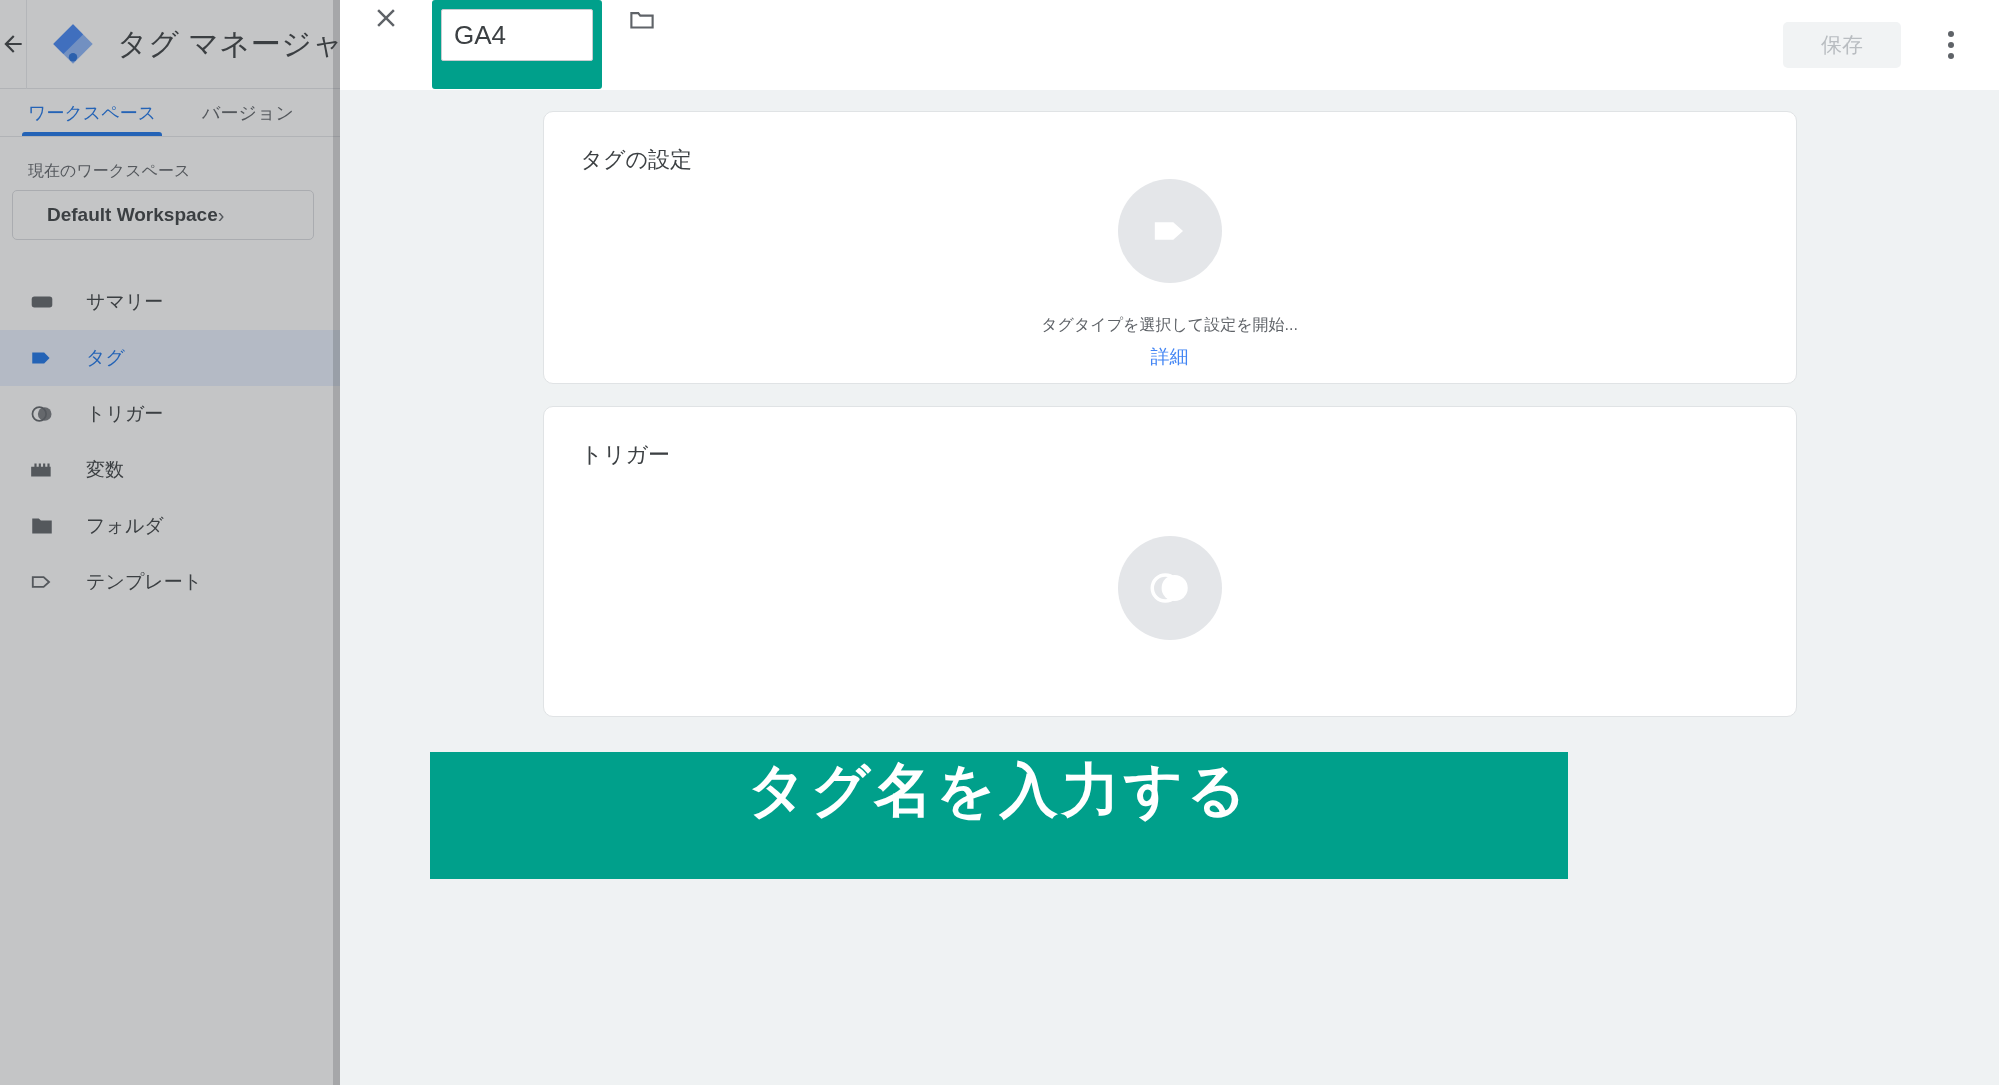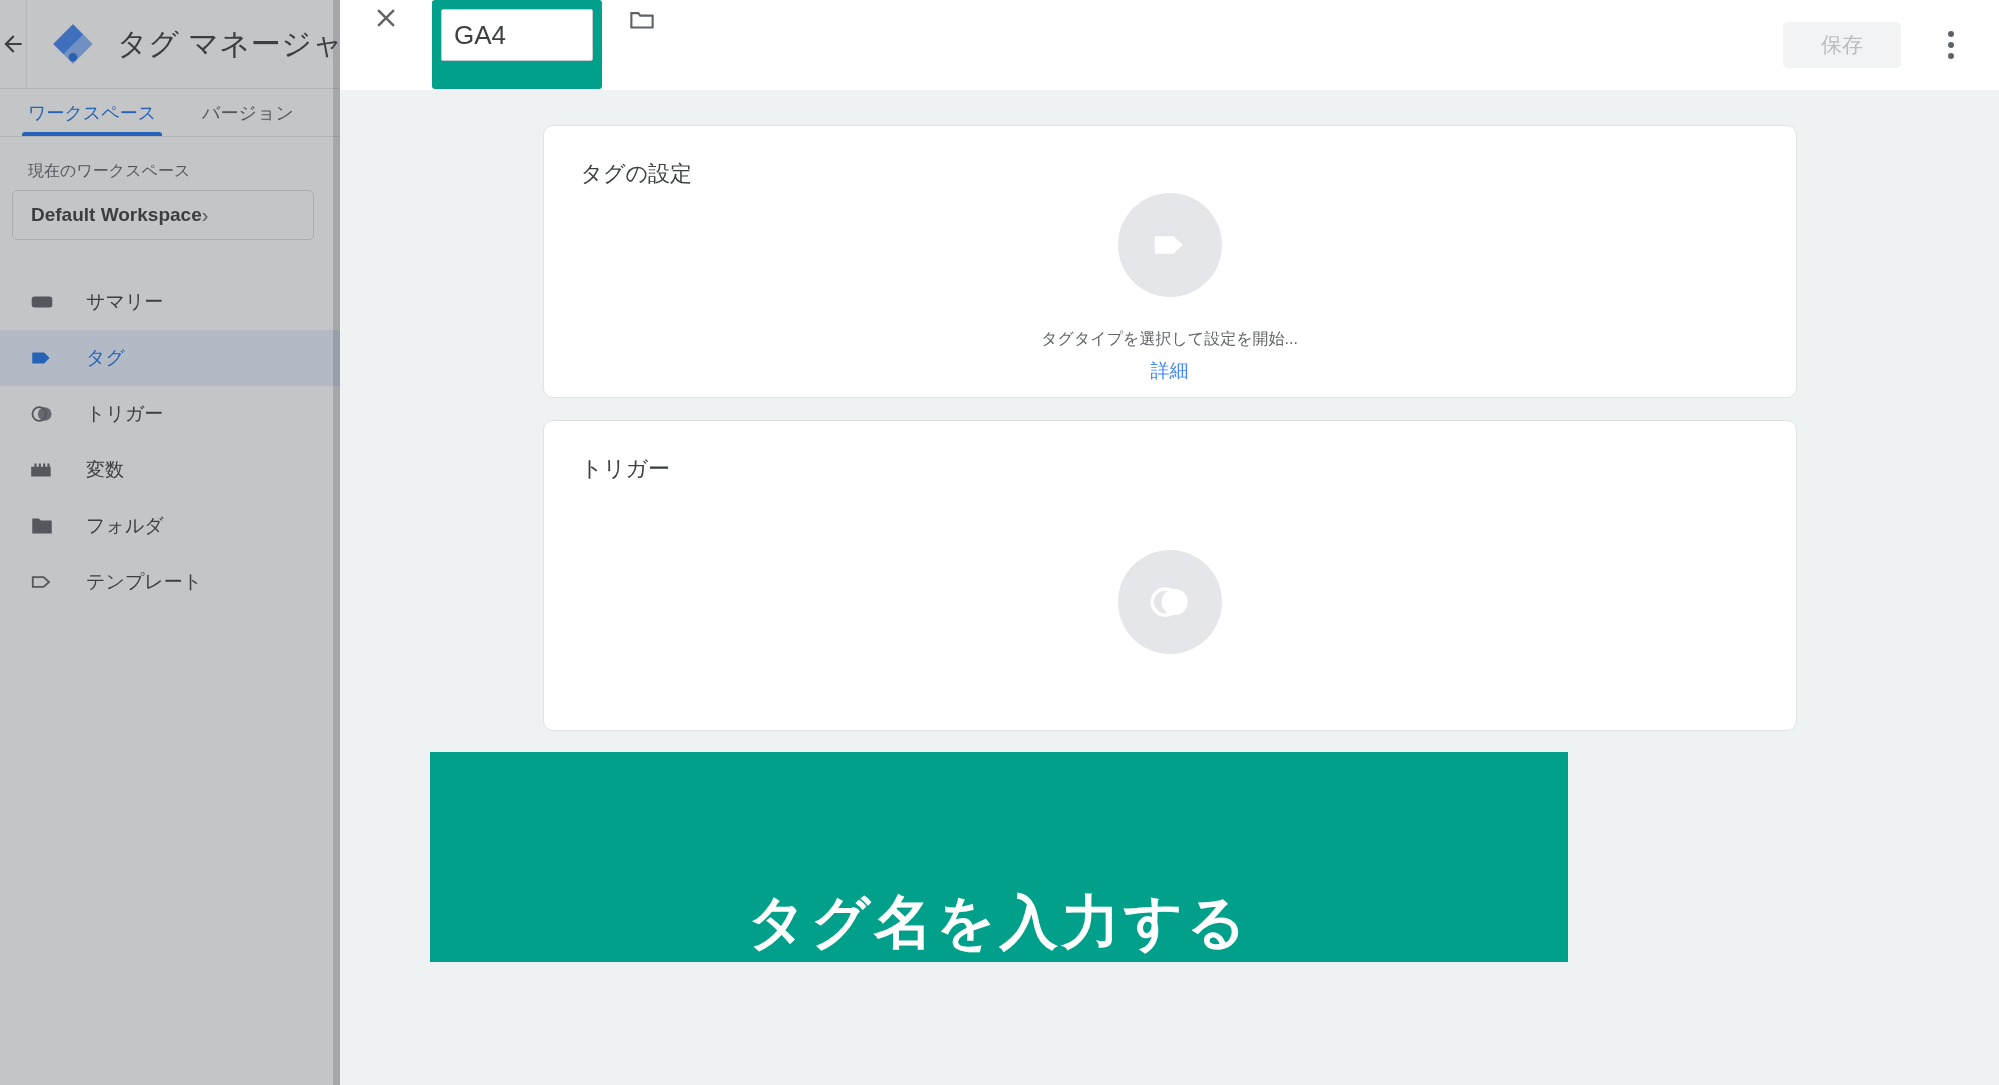--- a/index.html
+++ b/index.html
@@ -73,21 +73,21 @@
   .ws-label {
     font-size: 16px; color: #5f6368;
     margin: 6px 0 8px 28px;
   }
   .ws-card {
     margin: 0 26px 0 12px;
     height: 50px;
     border: 1px solid #dadce0;
     border-radius: 5px;
     display: flex; align-items: center; 
-    padding: 0 16px 0 18px;
+    padding: 0 16px 0 34px;
     background: #fff;
     cursor: pointer;
   }
   .ws-name { font-size: 19px; color: #3c4043; font-weight: bold; }
   .ws-chev { color: #5f6368; font-size: 20px; }
 
   .nav { margin-top: 34px; }
   .nav-item {
     height: 56px; display: flex; align-items: center;
     padding-left: 27px; cursor: pointer;
@@ -171,21 +171,21 @@
     width: 52px; height: 52px; margin-left: 24px;
     display: flex; flex-direction: column; align-items: center; justify-content: center;
     gap: 5px; cursor: pointer;
   }
   .kebab i { width: 6px; height: 6px; border-radius: 50%; background: #5f6368; display: block; }
 
   .modal-body {
     position: relative;
     height: calc(1085px - 90px);
     background: #eff2f3;
-    padding: 35px 0 0 0;
+    padding: 21px 0 0 0;
     overflow: hidden;
   }
   .card {
     position: relative;
     margin: 0 auto;
     width: 1254px;
     background: #fff;
     border: 1px solid #e0e3e5;
     border-radius: 10px;
   }
@@ -212,23 +212,23 @@
   .ph-link {
     margin-top: 8px; font-size: 19px; color: #4285f4;
     text-decoration: none; cursor: pointer;
   }
   .card.trigger .card-inner { height: 246px; }
 
   
   .banner {
     position: absolute;
     left: 430px; top: 752px;
-    width: 1138px; height: 210px;
+    width: 1138px; height: 127px;
     background: #00a08b;
-    display: flex; align-items: flex-end; justify-content: center;
+    display: flex; align-items: flex-start; justify-content: center;
     z-index: 40;
   }
   .banner span {
     color: #fff; font-weight: bold;
     font-size: 58px; letter-spacing: 4px;
     font-family: "DejaVu Sans", "Liberation Sans", sans-serif;
   }
 </style>
 </head>
 <body>

